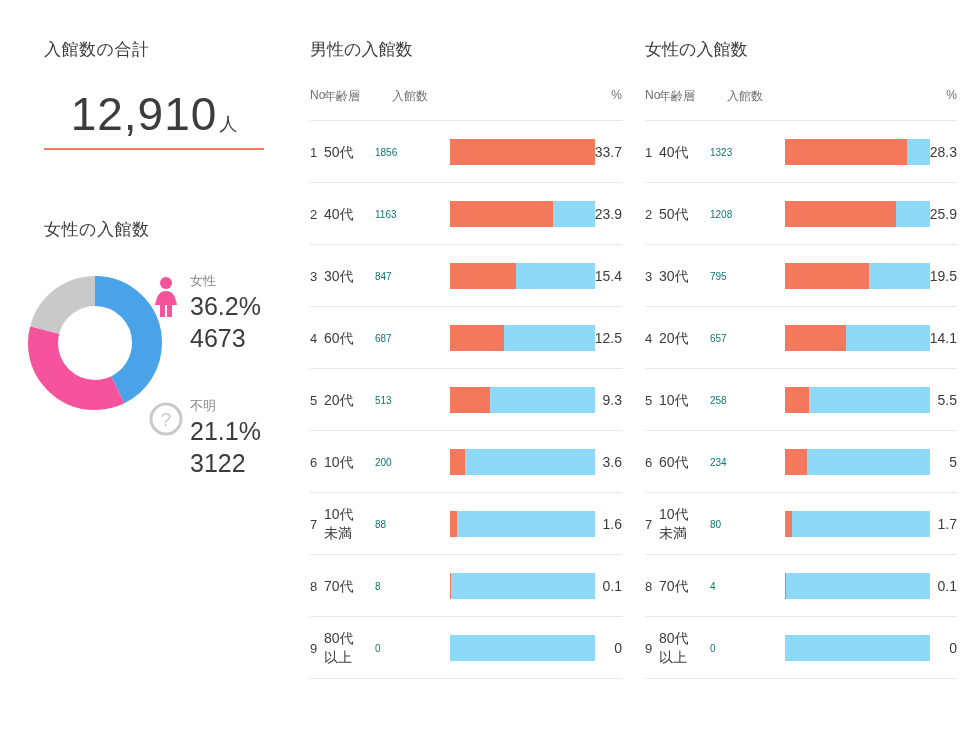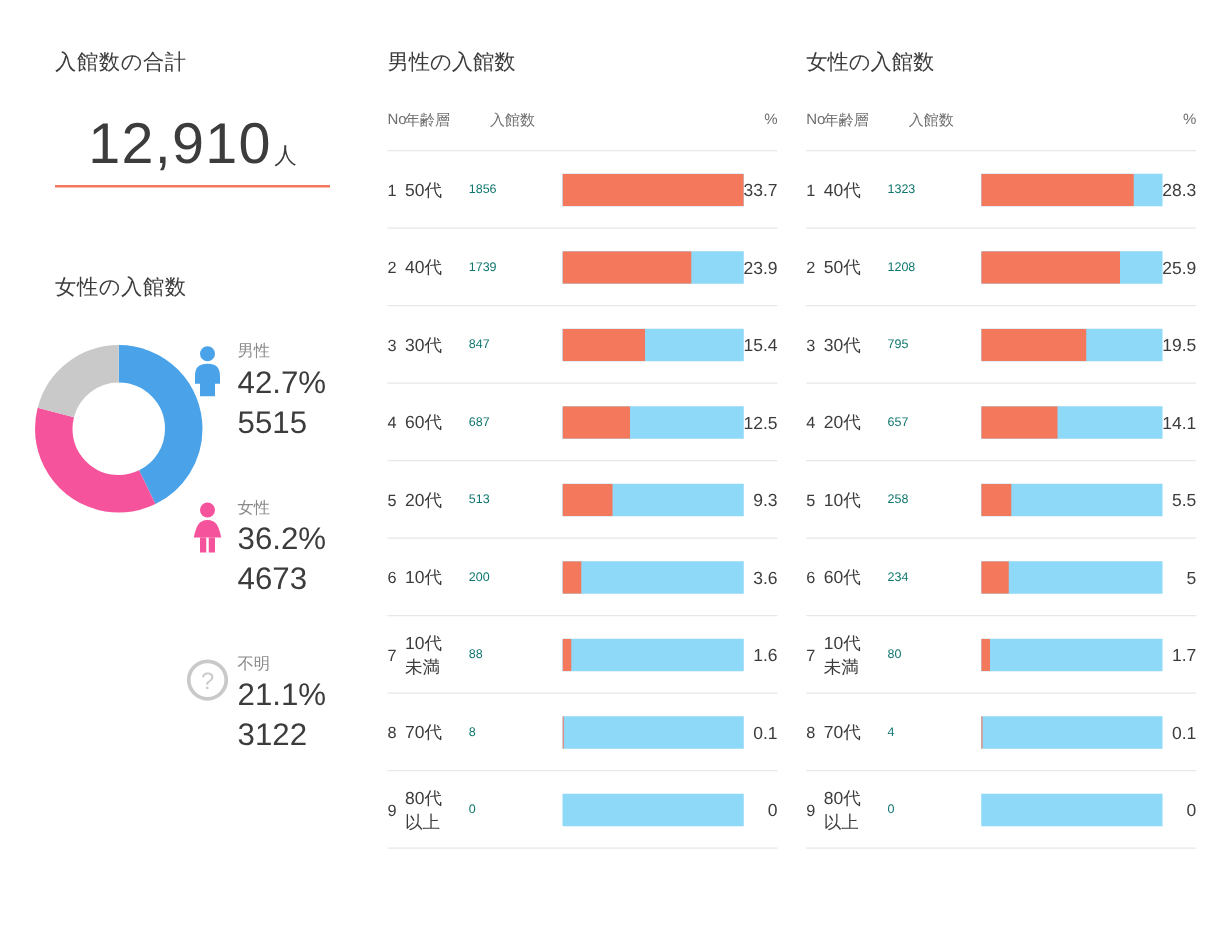--- a/index.html
+++ b/index.html
@@ -214,33 +214,20 @@
         <circle cx="75" cy="75" r="52" fill="none" stroke="#4aa3e8" stroke-width="30" stroke-dasharray="139.5 187.2" transform="rotate(-90 75 75)"></circle>
 
         <circle cx="75" cy="75" r="52" fill="none" stroke="#f5539b" stroke-width="30" stroke-dasharray="118.3 208.4" stroke-dashoffset="-139.5" transform="rotate(-90 75 75)"></circle>
 
         <circle cx="75" cy="75" r="52" fill="none" stroke="#c9c9c9" stroke-width="30" stroke-dasharray="68.9 257.8" stroke-dashoffset="-257.8" transform="rotate(-90 75 75)"></circle>
       </svg>
     </div>
 
     <div class="legend">
 
-      <div class="legend-row">
-        <div class="legend-icon">
-          <svg width="30" height="42" viewBox="0 0 30 42">
-            <circle cx="15" cy="7" r="6" fill="#4aa3e8"></circle>
-            <path d="M15 15 C7 15 5 19 5 25 L5 31 L9 31 L9 41 L21 41 L21 31 L25 31 L25 25 C25 19 23 15 15 15 Z" fill="#4aa3e8"></path>
-          </svg>
-        </div>
-        <div class="legend-text">
-          <div class="legend-label">男性</div>
-          <div class="legend-pct">42.7%</div>
-          <div class="legend-count">5515</div>
-        </div>
-      </div>
 
       <div class="legend-row">
         <div class="legend-icon">
           <svg width="30" height="42" viewBox="0 0 30 42">
             <circle cx="15" cy="7" r="6" fill="#f5539b"></circle>
             <path d="M15 15 C8 15 6 20 4 29 L26 29 C24 20 22 15 15 15 Z" fill="#f5539b"></path>
             <rect x="9" y="29" width="5" height="12" fill="#f5539b"></rect>
             <rect x="16" y="29" width="5" height="12" fill="#f5539b"></rect>
           </svg>
         </div>
@@ -282,21 +269,21 @@
           <div class="cell-age">50代</div>
           <div class="cell-count">1856</div>
           <div class="cell-bar">
             <div class="fill" style="width: 145px;"></div>
           </div>
           <div class="cell-pct">33.7</div>
         </div>
         <div class="row">
           <div class="cell-no">2</div>
           <div class="cell-age">40代</div>
-          <div class="cell-count">1739</div>
+          <div class="cell-count">1163</div>
           <div class="cell-bar">
             <div class="fill" style="width: 102.834px;"></div>
           </div>
           <div class="cell-pct">23.9</div>
         </div>
         <div class="row">
           <div class="cell-no">3</div>
           <div class="cell-age">30代</div>
           <div class="cell-count">847</div>
           <div class="cell-bar">

